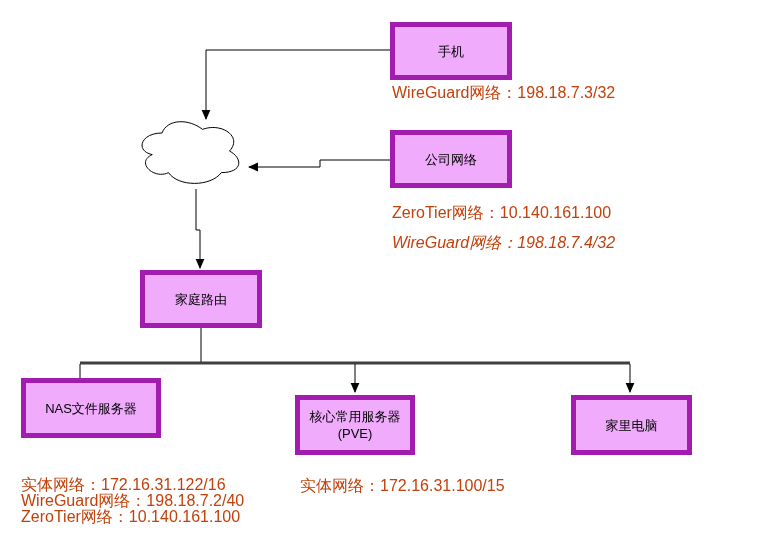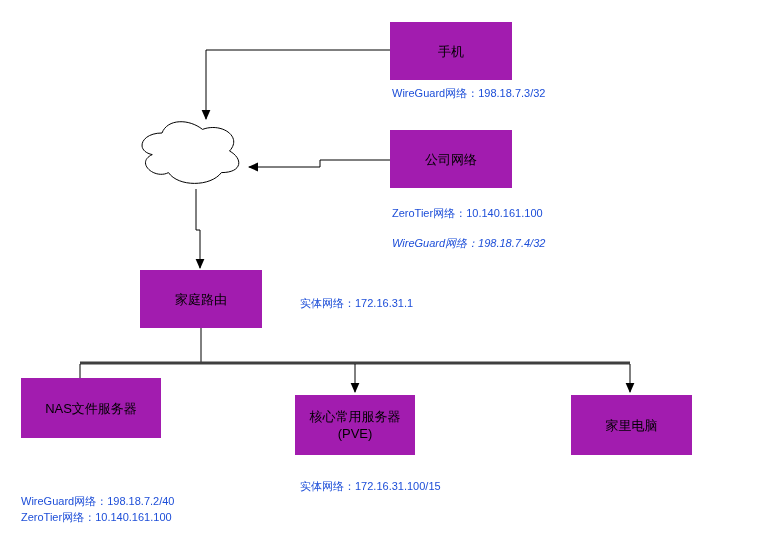--- a/index.html
+++ b/index.html
@@ -16,35 +16,35 @@
     overflow: hidden;
   }
   .edges {
     position: absolute;
     left: 0;
     top: 0;
   }
   .node {
     position: absolute;
     box-sizing: border-box;
-    background: #a21caf;
-    border: 1px solid #a21caf;
+    background: #f0abfc;
+    border: 5px solid #a21caf;
     display: flex;
     flex-direction: column;
     align-items: center;
     justify-content: center;
     font-size: 13px;
     color: #000000;
     text-align: center;
     line-height: 17px;
   }
   .annotation {
     position: absolute;
-    font-size: 11px;
-    color: #1d4ed8;
+    font-size: 16px;
+    color: #c2410c;
     white-space: nowrap;
     line-height: 16px;
   }
 </style>
 </head>
 <body>
 
 <div class="canvas">
 
   <svg class="edges" width="761" height="551" viewBox="0 0 761 551">
@@ -103,22 +103,22 @@
     <span>核心常用服务器</span>
     <span>(PVE)</span>
   </div>
 
   <div class="annotation" style="left:392px; top:85px;">WireGuard网络：198.18.7.3/32</div>
 
   <div class="annotation" style="left:392px; top:205px;">ZeroTier网络：10.140.161.100</div>
 
   <div class="annotation" style="left:392px; top:235px;font-style:italic;">WireGuard网络：198.18.7.4/32</div>
 
-  <div class="annotation" style="left:300px; top:295px;">实体网络：172.16.31.1</div>
 
+  <div class="annotation" style="left:21px; top:477px;">实体网络：172.16.31.122/16</div>
 
   <div class="annotation" style="left:21px; top:493px;">WireGuard网络：198.18.7.2/40</div>
 
   <div class="annotation" style="left:21px; top:509px;">ZeroTier网络：10.140.161.100</div>
 
   <div class="annotation" style="left:300px; top:478px;">实体网络：172.16.31.100/15</div>
 
 
 </div>
 

